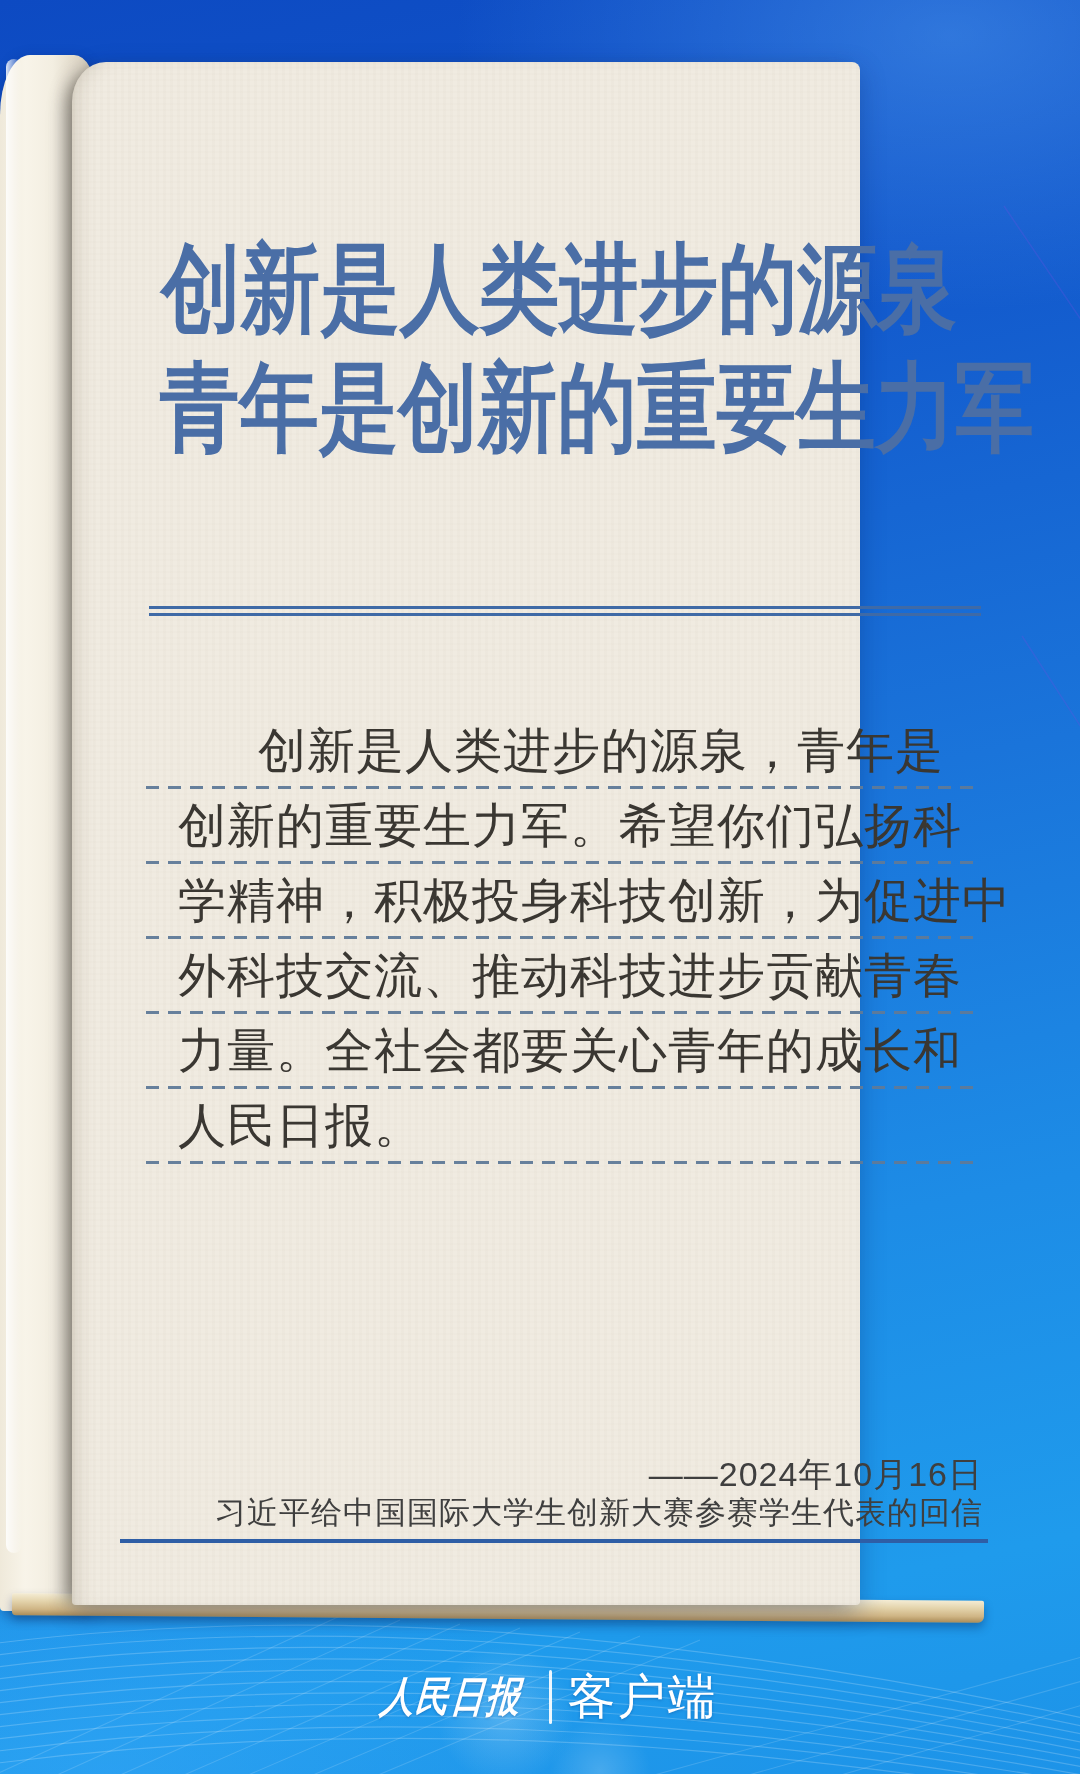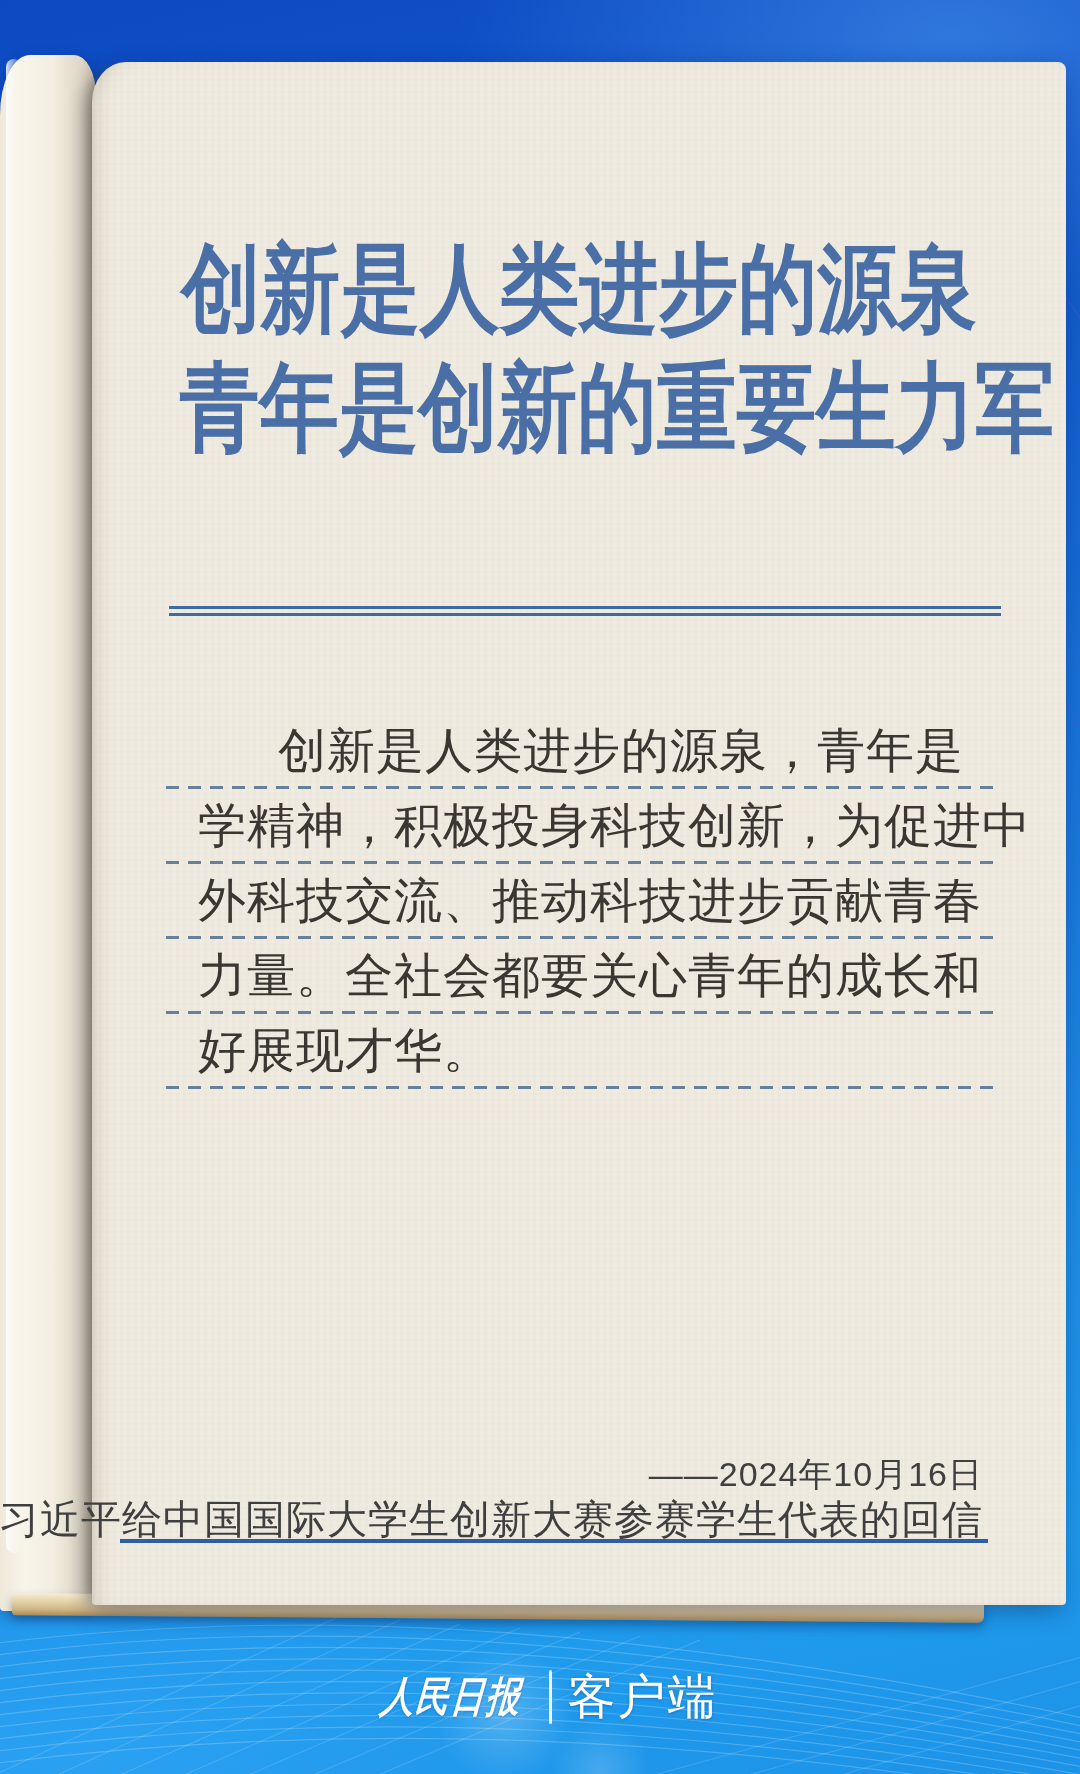--- a/index.html
+++ b/index.html
@@ -34,21 +34,21 @@
     border-radius:20px;
   }
   .page-bottom-edge{
     position:absolute;left:12px;top:1597px;width:972px;height:22px;z-index:3;
     transform:rotate(0.45deg);
     background:linear-gradient(180deg,#f4ecd4 0%,#e4d4ac 35%,#cfb585 72%,#ab8c58 100%);
     border-radius:2px 2px 6px 4px;
     box-shadow:0 5px 10px rgba(8,30,80,0.35);
   }
   .page{
-    position:absolute;left:92px;top:62px;width:974px;height:1543px;z-index:4;
+    position:absolute;left:72px;top:62px;width:788px;height:1543px;z-index:4;
     background:
       repeating-linear-gradient(90deg,rgba(125,105,75,0.022) 0 3px,transparent 3px 7px),
       repeating-linear-gradient(0deg,rgba(125,105,75,0.016) 0 2px,transparent 2px 6px),
       #f0ebe1;
     border-radius:34px 8px 4px 4px / 40px 8px 4px 4px;
     box-shadow:-12px 3px 16px -7px rgba(70,58,36,0.5), 0 8px 26px rgba(8,34,100,0.30),
       inset 14px 0 22px -14px rgba(90,75,45,0.28);
   }
   
   .title-block{
@@ -76,21 +76,21 @@
     content:"";position:absolute;left:0;bottom:0;height:3px;width:100%;
     background:repeating-linear-gradient(90deg,rgba(95,122,152,0.95) 0 13px,transparent 13px 22px);
   }
   .body-line.indent-first{padding-left:112px;}
   
   .date-line,.attr-line{
     position:absolute;right:97px;text-align:center;color:#3f3f3f;z-index:5;
     font-family:"Liberation Sans",sans-serif;white-space:nowrap;
   }
   .date-line{top:1452px;font-size:34px;letter-spacing:1px;}
-  .attr-line{top:1492px;font-size:40px;letter-spacing:1px;}
+  .attr-line{top:1492px;font-size:31px;letter-spacing:1px;}
   .bottom-rule{
     position:absolute;left:120px;top:1539px;width:868px;height:4px;
     background:#2e5ea6;z-index:5;
   }
   
   .footer{
     position:absolute;left:0;top:1662px;width:1080px;height:70px;z-index:6;
     display:flex;align-items:center;justify-content:center;color:#ffffff;
   }
   .brand-script{
@@ -161,30 +161,33 @@
       <span class="title-line">青年是创新的重要生力军</span>
     </div>
 
     <div class="separator"></div>
 
     <div class="body-block">
       <div class="body-line indent-first">
         <span>创新是人类进步的源泉，青年是</span>
       </div>
       <div class="body-line">
+        <span>创新的重要生力军。希望你们弘扬科</span>
+      </div>
+      <div class="body-line">
         <span>学精神，积极投身科技创新，为促进中</span>
       </div>
       <div class="body-line">
         <span>外科技交流、推动科技进步贡献青春</span>
       </div>
       <div class="body-line">
         <span>力量。全社会都要关心青年的成长和</span>
       </div>
       <div class="body-line">
-        <span>好展现才华。</span>
+        <span>人民日报。</span>
       </div>
     </div>
 
   </div>
 
   <div class="date-line">——2024年10月16日</div>
   <div class="attr-line">习近平给中国国际大学生创新大赛参赛学生代表的回信</div>
   <div class="bottom-rule"></div>
 
   <div class="footer">

